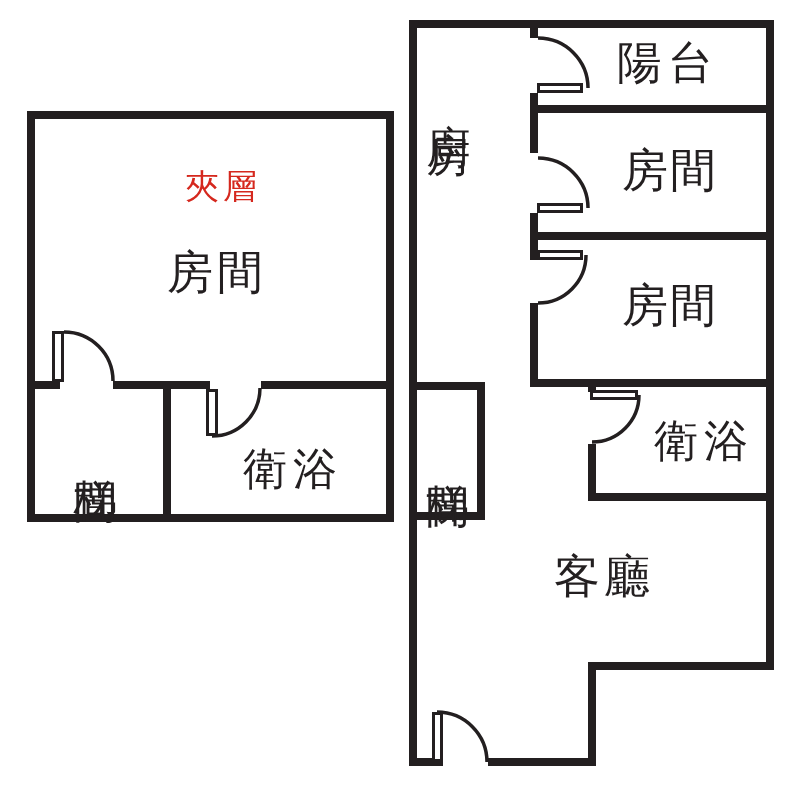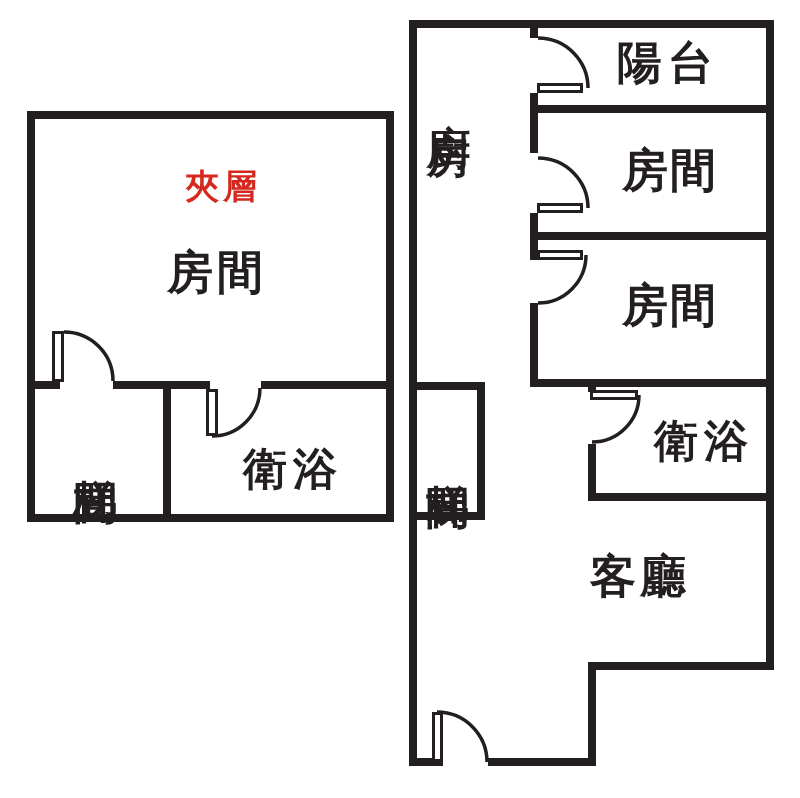--- a/index.html
+++ b/index.html
@@ -34,21 +34,21 @@
   }
   .arcs path {
     fill: none;
     stroke: var(--wall, #231f20);
     stroke-width: 3.5;
   }
   .label {
     position: absolute;
     transform: translate(-50%, -50%);
     color: var(--wall, #231f20);
-    font-weight: bold;
+    font-weight: normal;
     white-space: nowrap;
     line-height: 1;
   }
   .label.vert {
     writing-mode: vertical-rl;
     text-orientation: upright;
   }
   .label.red {
     color: var(--accent, #d5281e);
   }
@@ -118,15 +118,15 @@
   <div class="label" style="left:217px;top:272px;font-size:46px;letter-spacing:4px;">房間</div>
   <div class="label vert" style="left:96px;top:448px;font-size:44px;letter-spacing:4px;">梯間</div>
   <div class="label" style="left:293px;top:469px;font-size:44px;letter-spacing:6px;">衛浴</div>
 
   <div class="label vert" style="left:449px;top:96px;font-size:44px;letter-spacing:8px;">廚房</div>
   <div class="label" style="left:668px;top:62px;font-size:45px;letter-spacing:6px;">陽台</div>
   <div class="label" style="left:670px;top:170px;font-size:46px;letter-spacing:2px;">房間</div>
   <div class="label" style="left:670px;top:305px;font-size:46px;letter-spacing:2px;">房間</div>
   <div class="label vert" style="left:448px;top:453px;font-size:44px;letter-spacing:4px;">梯間</div>
   <div class="label" style="left:704px;top:441px;font-size:44px;letter-spacing:6px;">衛浴</div>
-  <div class="label" style="left:604px;top:576px;font-size:46px;letter-spacing:4px;margin-left:36px;">客廳</div>
+  <div class="label" style="left:604px;top:576px;font-size:46px;letter-spacing:4px;">客廳</div>
 
 </div>
 
 </body></html>

